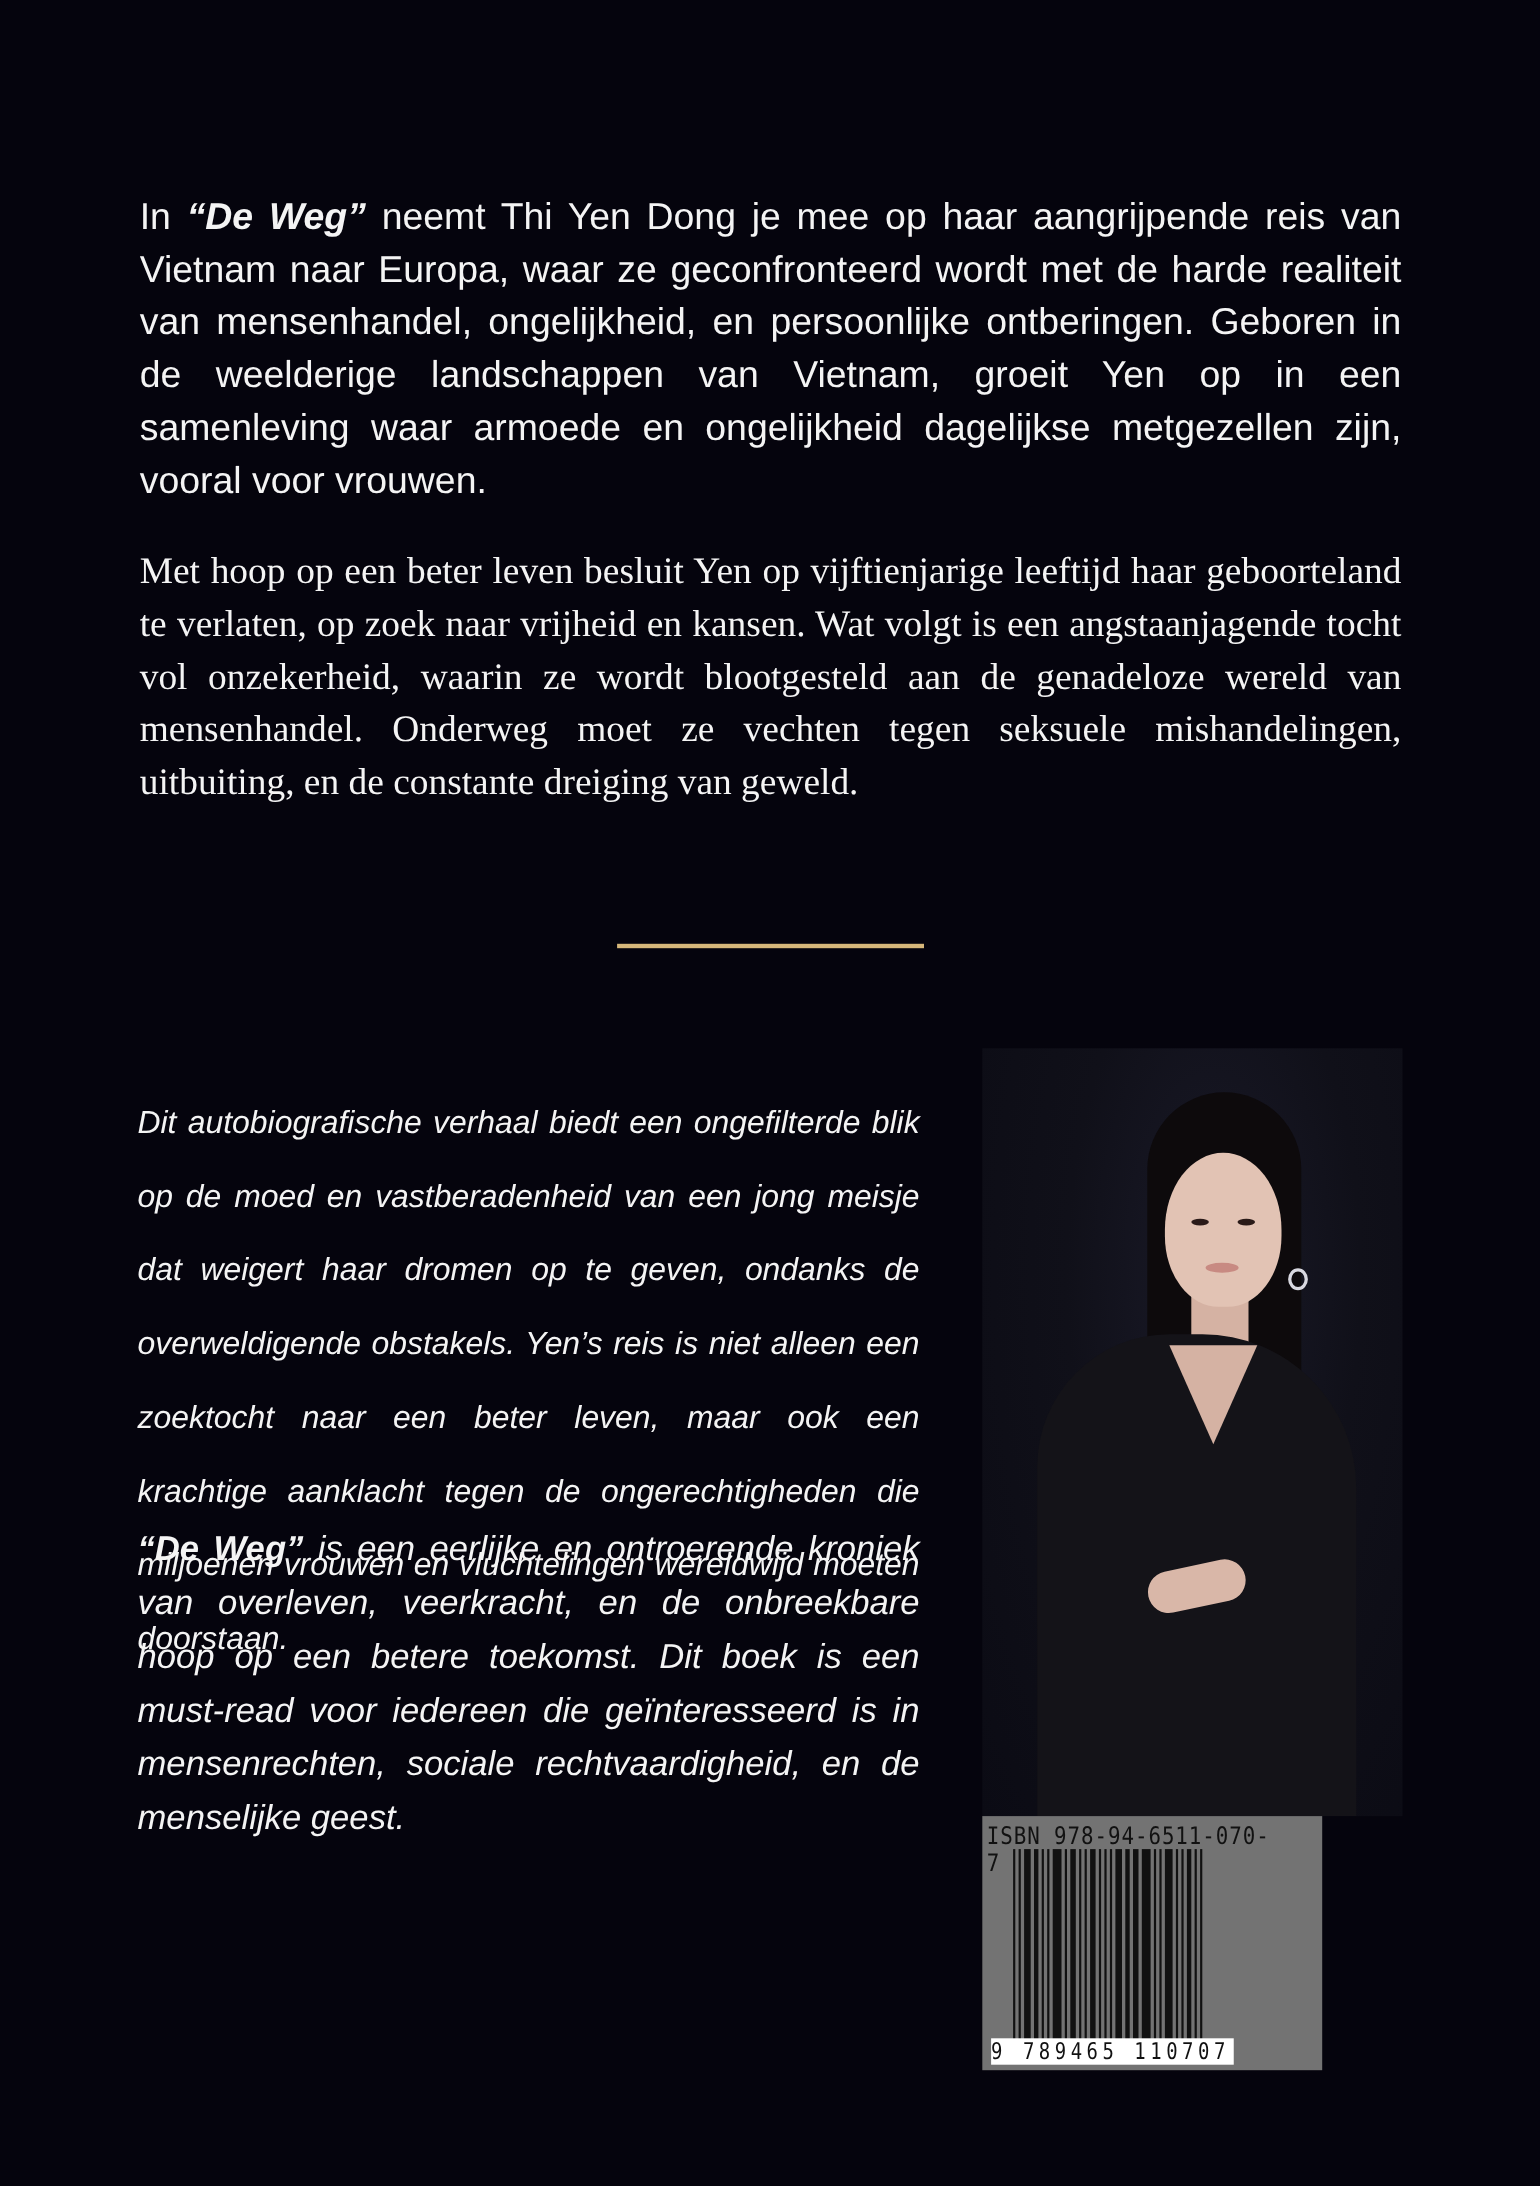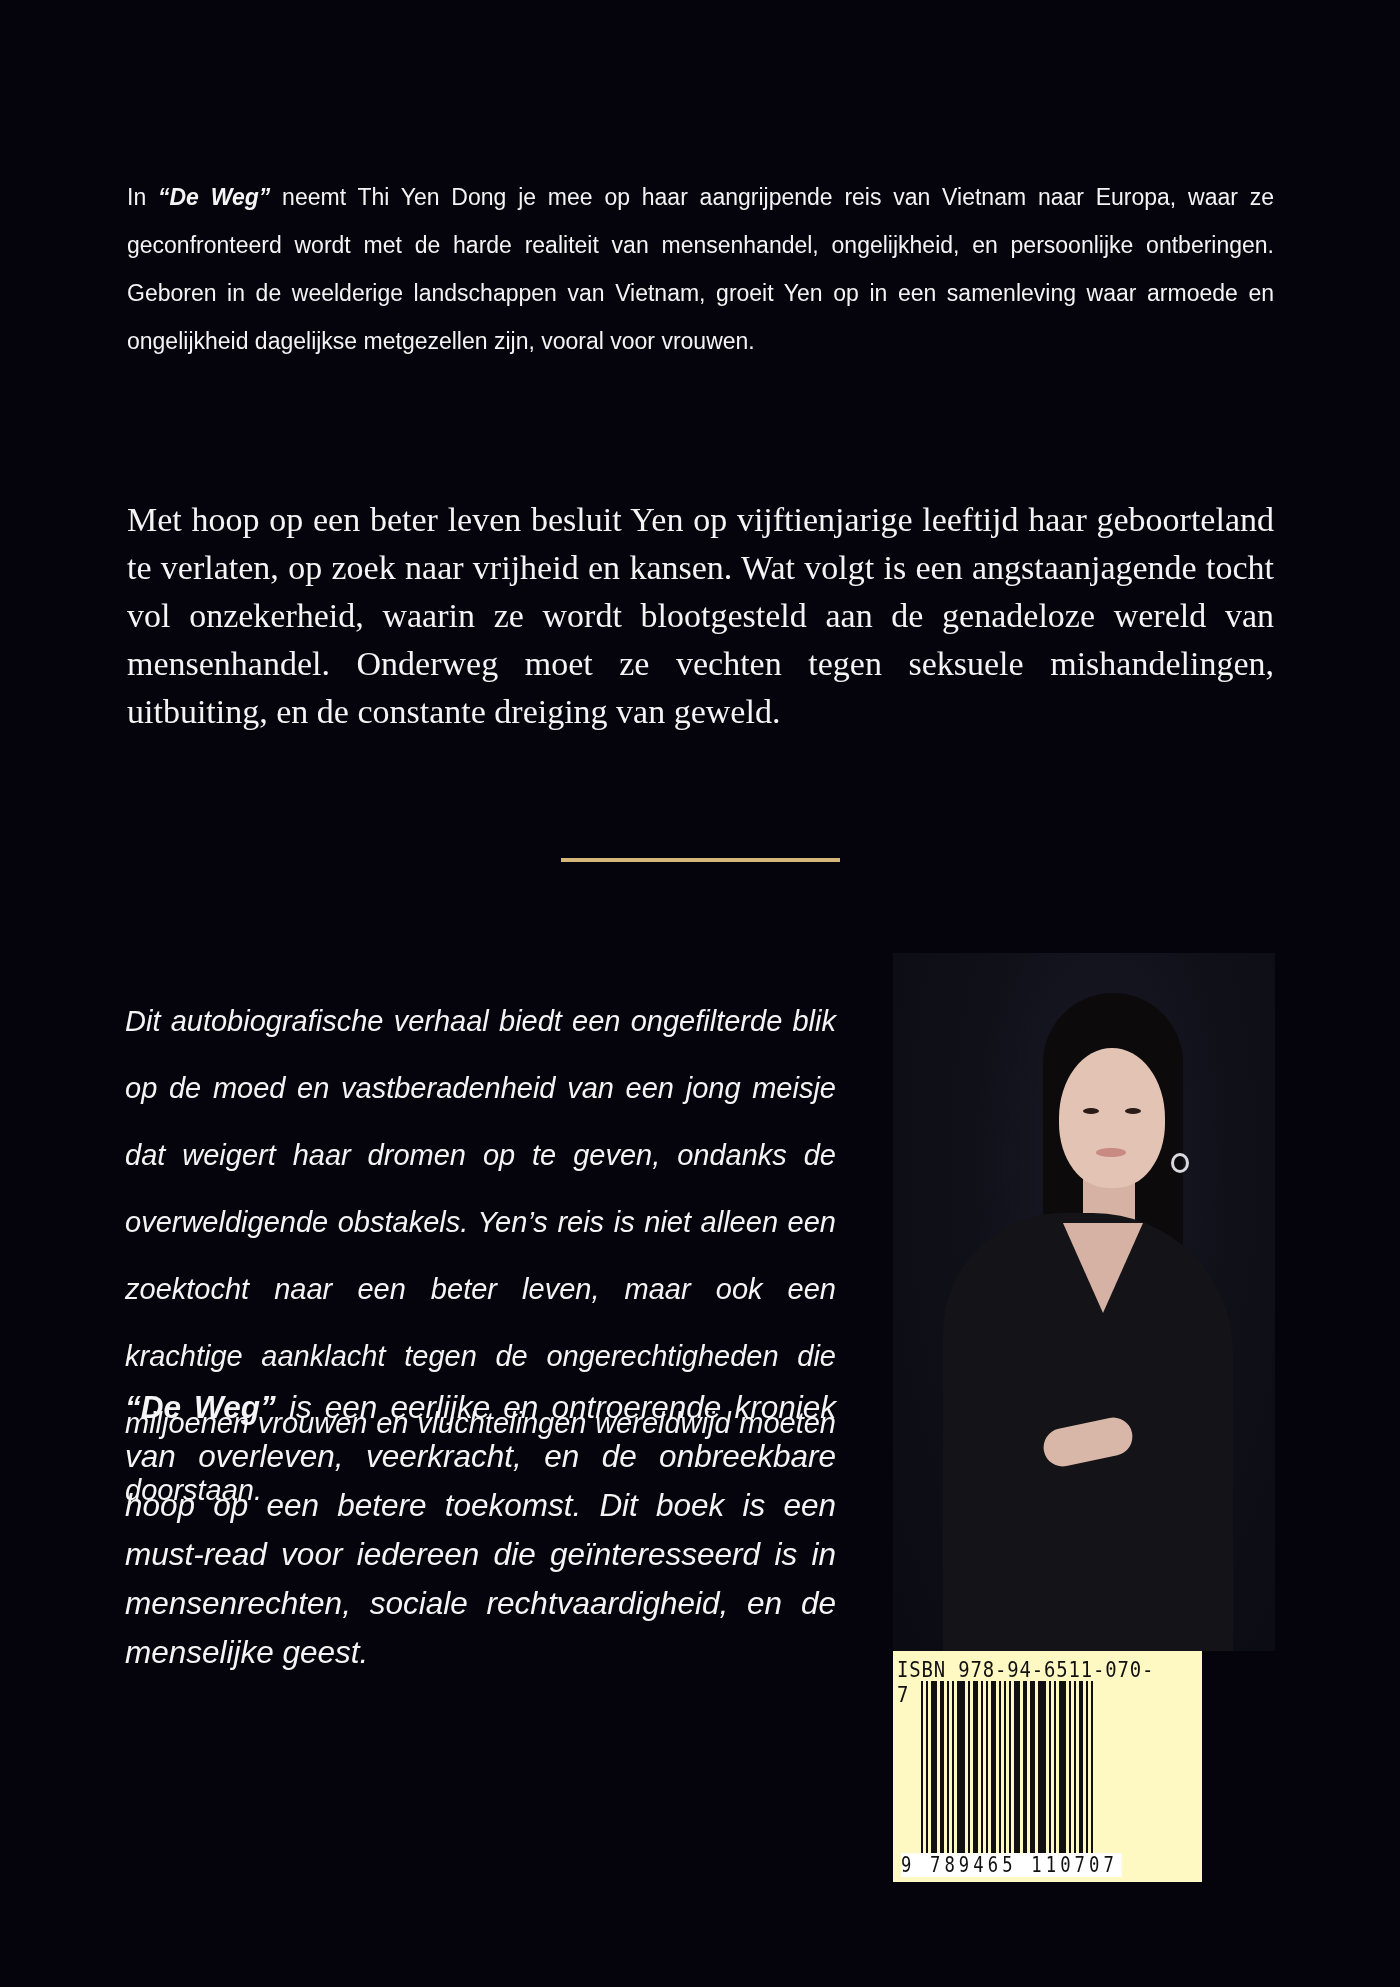--- a/index.html
+++ b/index.html
@@ -1,36 +1,36 @@
 <!DOCTYPE html>
 <html><head>
 <meta charset="utf-8">
 <style>
   html, body { margin:0; padding:0; }
   body { width:1400px; height:1987px; background:#05040d; position:relative; overflow:hidden;
          font-family:"Liberation Sans", sans-serif; color:#f4f4f4; }
   .p { position:absolute; margin:0; text-align:justify; text-align-last:left; }
-  .p1 { left:127px; top:173px; width:1147px; font-size:23px; line-height:48px; }
+  .p1 { left:127px; top:173px; width:1147px; font-size:34px; line-height:48px; }
   .p2 { left:127px; top:496px; width:1147px; font-size:34px; line-height:48px;font-family:Liberation Serif, serif; }
   .p3 { left:125px; top:949px; width:711px; font-size:29px; line-height:67px; font-style:italic;margin-top:39px; }
   .p4 { left:125px; top:1383px; width:711px; font-size:31.5px; line-height:49px; font-style:italic; }
   b { font-weight:bold; font-style:italic; }
   .rule { position:absolute; left:561px; top:858px; width:279px; height:4px; background:#d6b77a; }
   .photo { position:absolute; left:893px; top:953px; width:382px; height:698px;
            background:radial-gradient(ellipse at 55% 30%, #1a1a28 0%, #101019 45%, #0b0b14 100%); overflow:hidden; }
   .photo .hair { position:absolute; left:150px; top:40px; width:140px; height:420px; border-radius:70px 70px 40px 40px; background:#0d0a0c; }
   .photo .face { position:absolute; left:166px; top:95px; width:106px; height:140px; border-radius:50% 50% 46% 46%; background:#e2c3b4; }
   .photo .eye { position:absolute; top:60px; width:16px; height:6px; border-radius:50%; background:#2a1a18; }
   .photo .lip { position:absolute; left:37px; top:100px; width:30px; height:9px; border-radius:50%; background:#c88a82; }
   .photo .earring { position:absolute; left:278px; top:200px; width:12px; height:14px; border:3px solid #d8d8e0; border-radius:50%; }
   .photo .neck { position:absolute; left:190px; top:225px; width:52px; height:60px; background:#d5b2a3; }
   .photo .jacket { position:absolute; left:50px; top:260px; width:290px; height:460px; border-radius:120px 140px 0 0; background:#141318; }
   .photo .lapel { position:absolute; left:170px; top:270px; width:0; height:0; border-left:40px solid transparent; border-right:40px solid transparent; border-top:90px solid #d5b2a3; }
   .photo .hand { position:absolute; left:150px; top:470px; width:90px; height:38px; border-radius:20px; background:#d9b7a8; transform:rotate(-12deg); }
-  .barcode { position:absolute; left:893px; top:1651px; width:309px; height:231px; background:#fef9c3; }
+  .barcode { position:absolute; left:893px; top:1651px; width:309px; height:231px; background:#737373; }
   .isbn-top { position:absolute; left:4px; top:6px; font-family:"DejaVu Sans Mono", monospace; font-size:22px; color:#111; letter-spacing:1px; transform:scaleX(0.86); transform-origin:left; }
   .bars { position:absolute; left:28px; top:30px; width:245px; height:185px; display:flex; align-items:stretch; }
   .bars span { display:block; background:#111; margin-right:3px; }
   .isbn-bottom { position:absolute; left:8px; top:202px; font-family:"DejaVu Sans Mono", monospace; font-size:21px; color:#111; background:#fff; letter-spacing:5px; transform:scaleX(0.82); transform-origin:left; padding-right:4px; }
 </style>
 </head>
 <body>
 
 <p class="p p1"><span>In </span><b>“De Weg”</b><span> neemt Thi Yen Dong je mee op haar aangrijpende reis van Vietnam naar Europa, waar ze geconfronteerd wordt met de harde realiteit van mensenhandel, ongelijkheid, en persoonlijke ontberingen. Geboren in de weelderige landschappen van Vietnam, groeit Yen op in een samenleving waar armoede en ongelijkheid dagelijkse metgezellen zijn, vooral voor vrouwen.</span></p>
 

